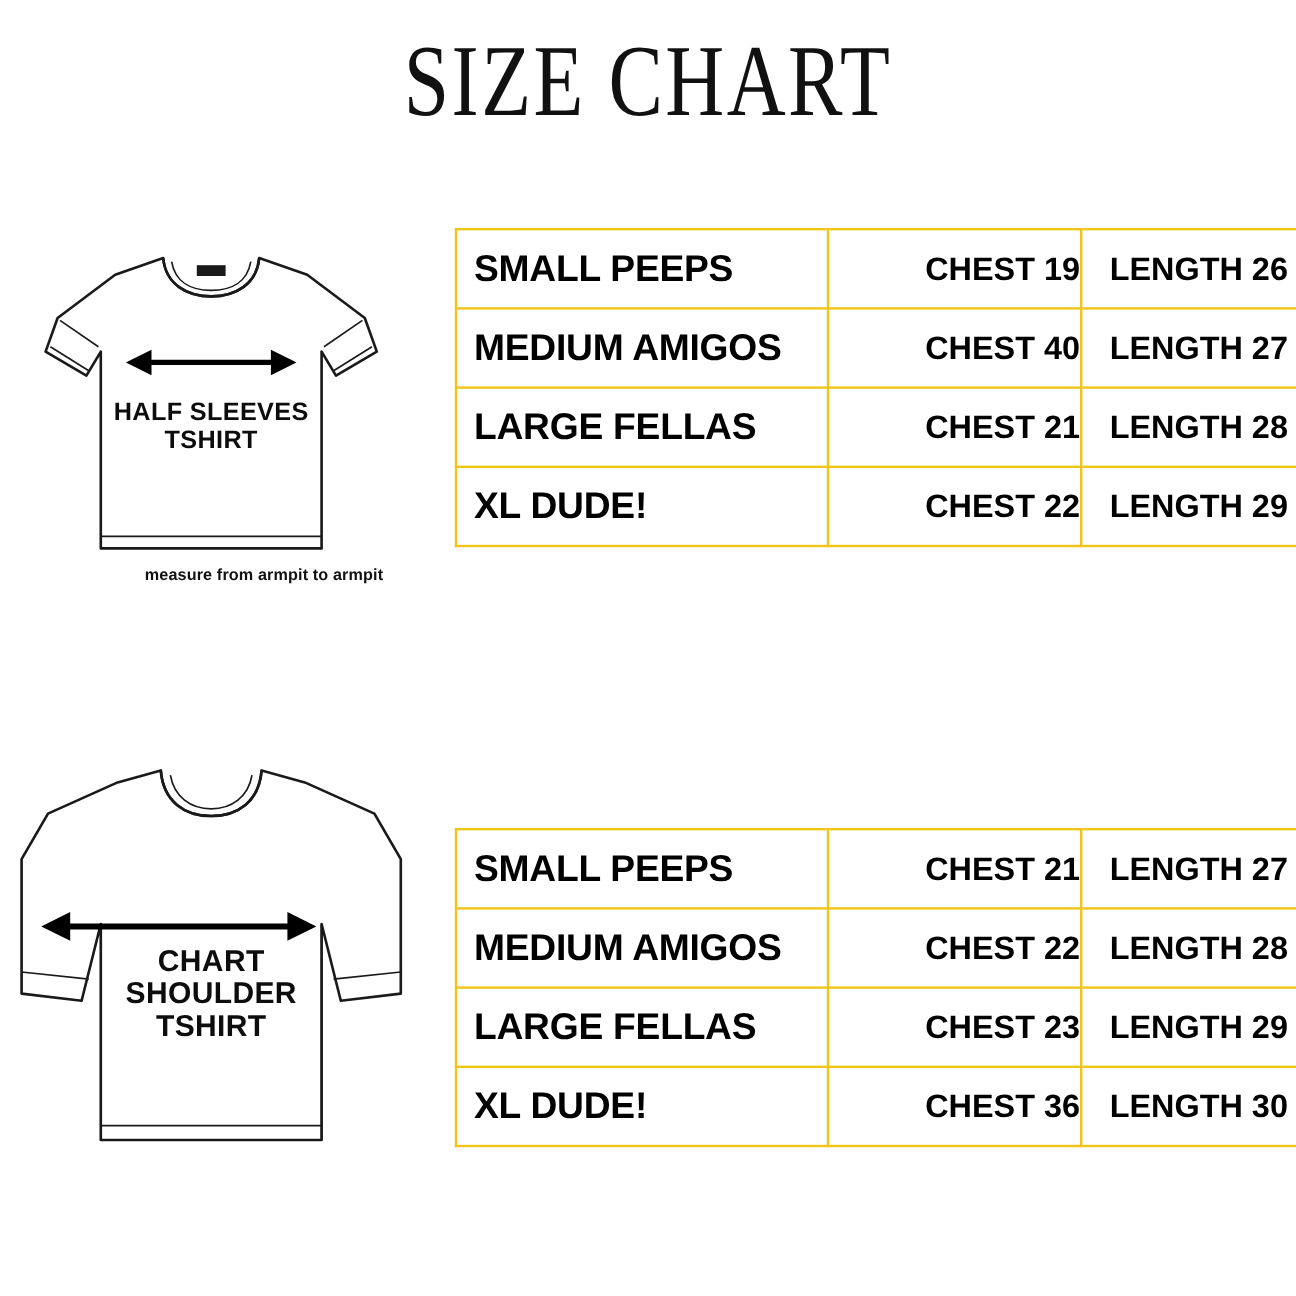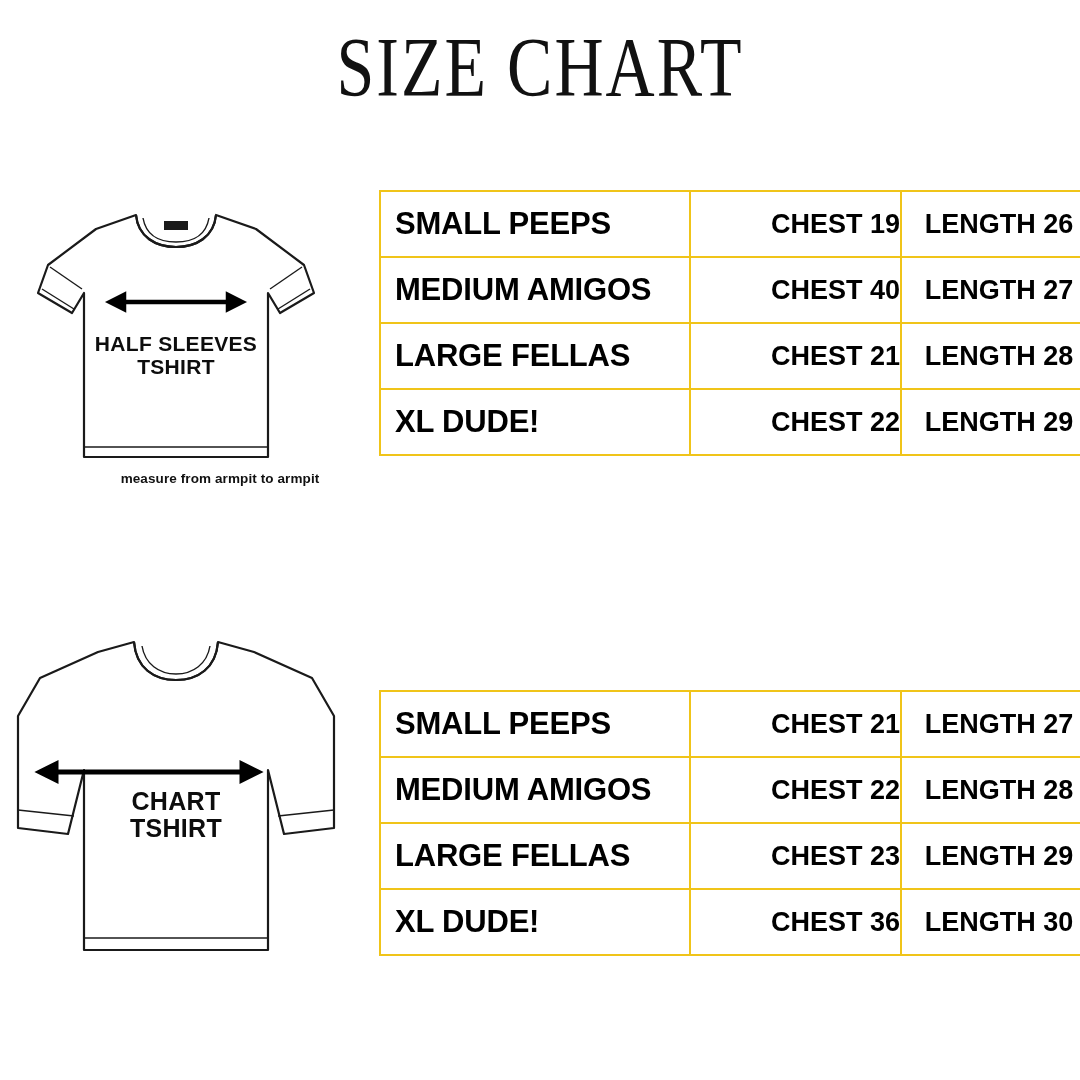--- a/index.html
+++ b/index.html
@@ -198,20 +198,21 @@
       <g stroke="#000000" stroke-width="5" fill="#000000">
         <line x1="46" y1="152" x2="240" y2="152"></line>
         <polygon points="34,152 50,144 50,160"></polygon>
         <polygon points="252,152 236,144 236,160"></polygon>
       </g>
     </svg>
   </div>
 
   <div class="tee-caption" id="caption-drop">
     <div>CHART</div>
+    <div>SHOULDER</div>
     <div>TSHIRT</div>
   </div>
 
   <table class="size-table" id="table-drop">
     <tbody>
       <tr>
         <td class="c-name">SMALL PEEPS</td>
         <td class="c-chest">CHEST 21</td>
         <td class="c-len">LENGTH 27</td>
       </tr>

